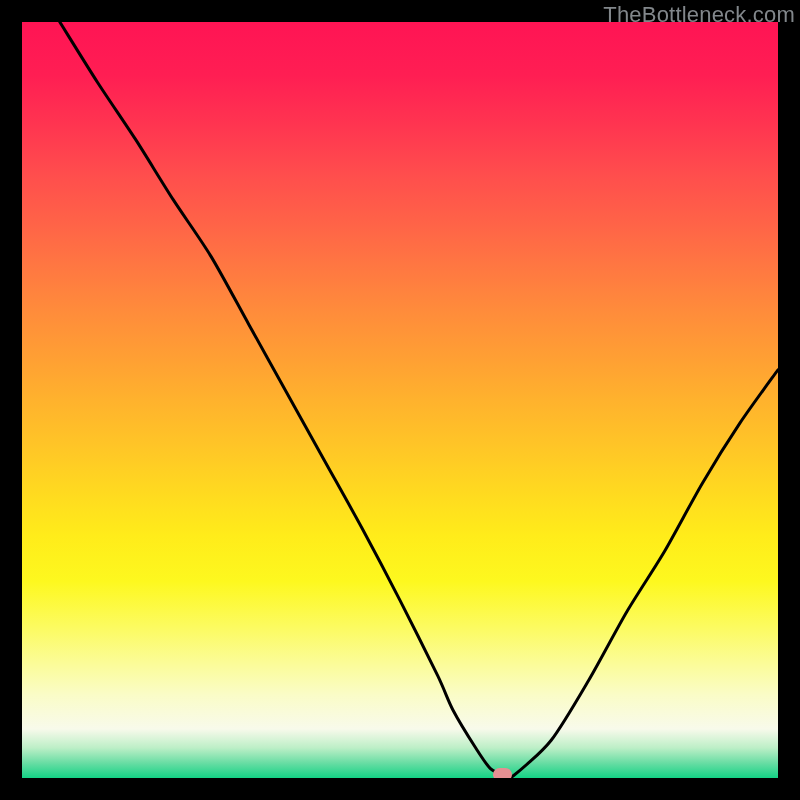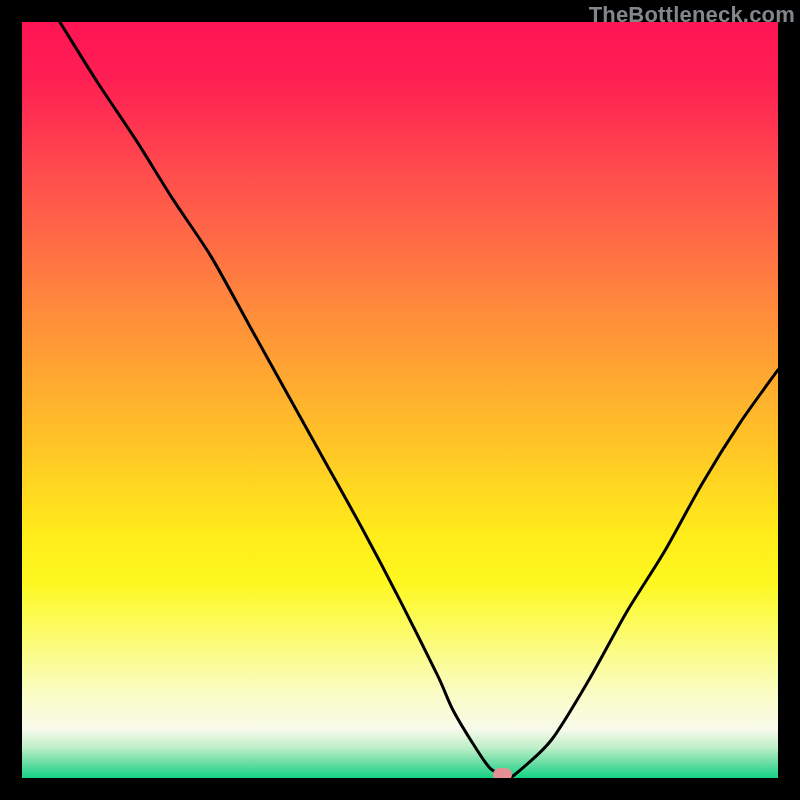--- a/index.html
+++ b/index.html
@@ -56,21 +56,21 @@
     height: 13px;
   }
 
   .watermark {
     position: absolute;
     top: 2px;
     right: 5px;
     color: #82878b;
     font-family: Verdana, Geneva, sans-serif;
     font-size: 22px;
-    font-weight: 700;
+    font-weight: 400;
     letter-spacing: 0.2px;
   }
 </style>
 </head>
 <body>
 
 <div class="plot-area">
   <div class="gradient-bg"></div>
 
   <svg class="curve-svg" viewBox="0 0 756 756" preserveAspectRatio="none">

